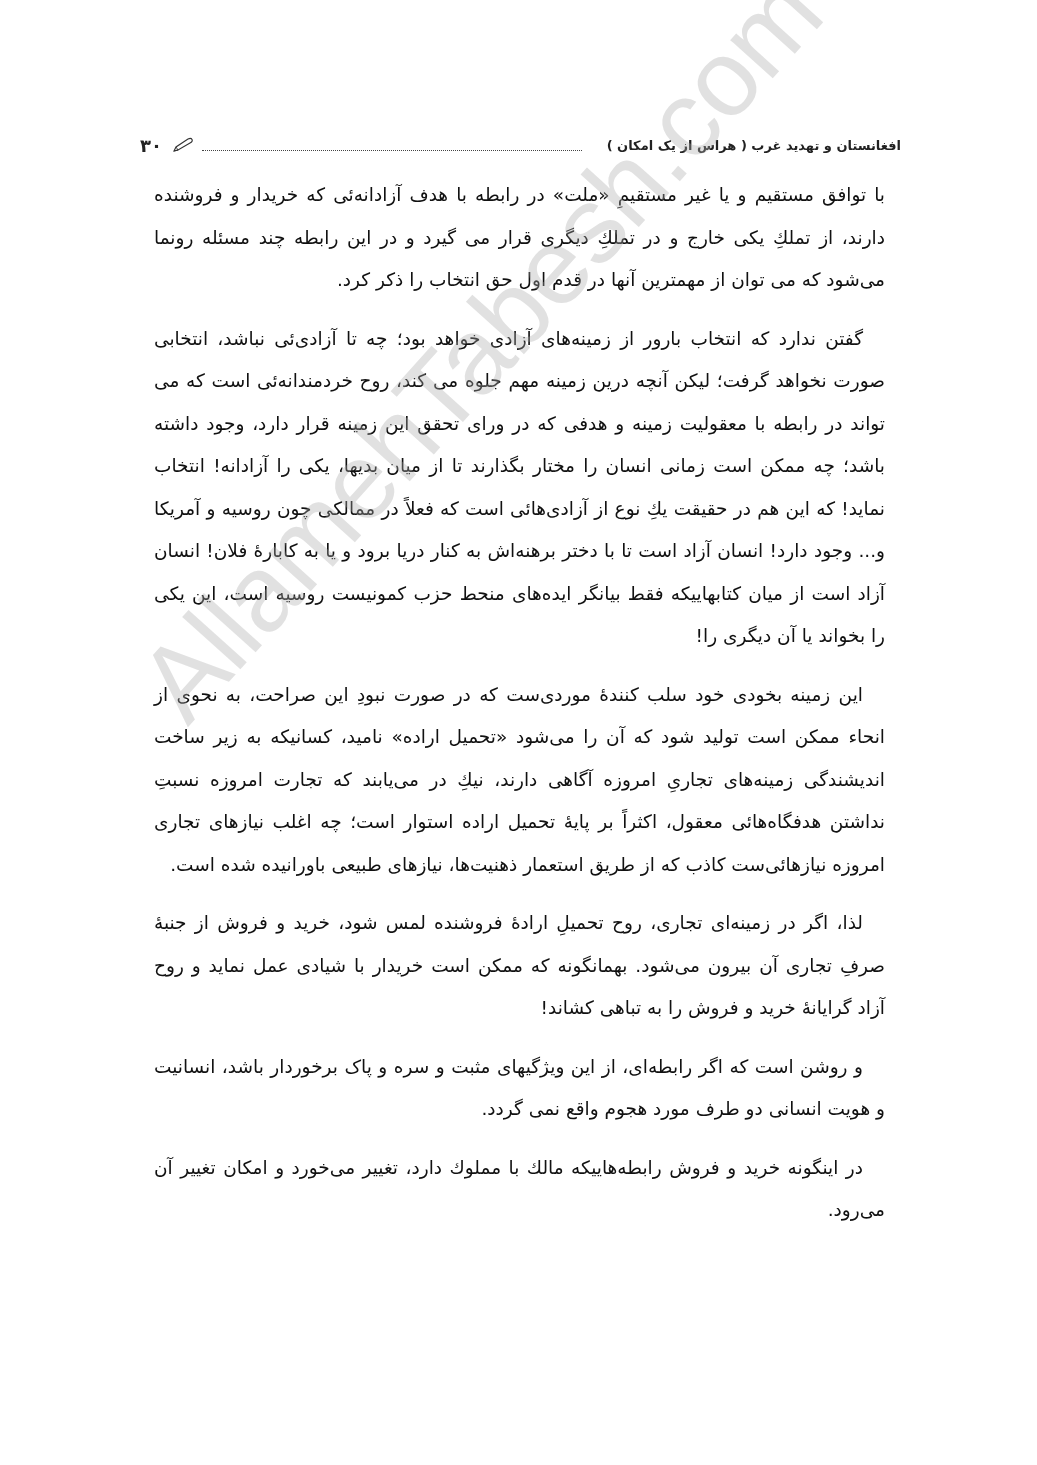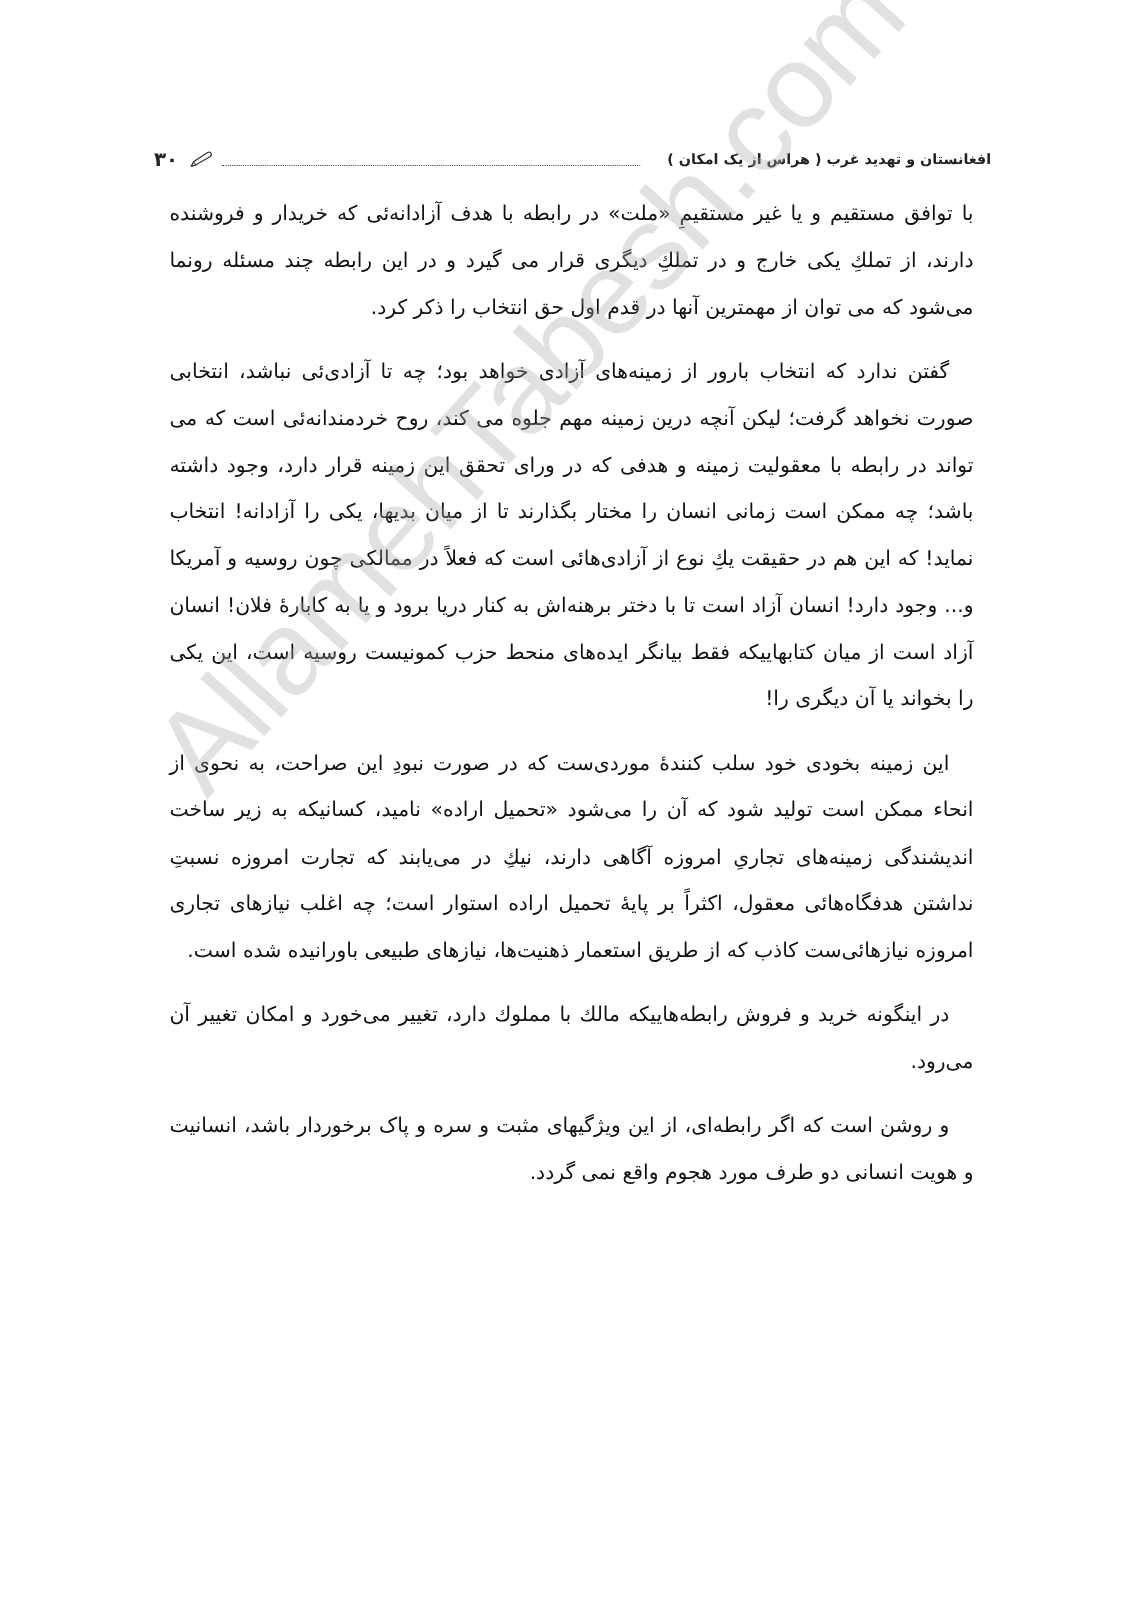--- a/index.html
+++ b/index.html
@@ -89,18 +89,19 @@
       <path d="M2 14 L6 13" stroke="#333" stroke-width="1.1"></path>
       <path d="M4 10 L6 13" stroke="#333" stroke-width="0.9"></path>
     </svg>
     <span class="page-num">۳۰</span>
   </div>
 
   <div class="body-text">
     <p class="para">با توافق مستقیم و یا غیر مستقیمِ «ملت» در رابطه با هدف آزادانه‌ئی که خریدار و فروشنده دارند، از تملكِ یکی خارج و در تملكِ دیگری قرار می گیرد و در این رابطه چند مسئله رونما می‌شود که می توان از مهمترین آنها در قدم اول حق انتخاب را ذکر کرد.</p>
     <p class="para indent gap">گفتن ندارد که انتخاب بارور از زمینه‌های آزادی خواهد بود؛ چه تا آزادی‌ئی نباشد، انتخابی صورت نخواهد گرفت؛ لیکن آنچه درین زمینه مهم جلوه می کند، روح خردمندانه‌ئی است که می تواند در رابطه با معقولیت زمینه و هدفی که در ورای تحقق این زمینه قرار دارد، وجود داشته باشد؛ چه ممکن است زمانی انسان را مختار بگذارند تا از میان بدیها، یکی را آزادانه! انتخاب نماید! که این هم در حقیقت یكِ نوع از آزادی‌هائی است که فعلاً در ممالکی چون روسیه و آمریکا و... وجود دارد! انسان آزاد است تا با دختر برهنه‌اش به کنار دریا برود و یا به کابارهٔ فلان! انسان آزاد است از میان کتابهاییکه فقط بیانگر ایده‌های منحط حزب کمونیست روسیه است، این یکی را بخواند یا آن دیگری را!</p>
     <p class="para indent gap">این زمینه بخودی خود سلب کنندهٔ موردی‌ست که در صورت نبودِ این صراحت، به نحوی از انحاء ممکن است تولید شود که آن را می‌شود «تحمیل اراده» نامید، کسانیکه به زیر ساخت اندیشندگی زمینه‌های تجاریِ امروزه آگاهی دارند، نیكِ در می‌یابند که تجارت امروزه نسبتِ نداشتن هدفگاه‌هائی معقول، اکثراً بر پایهٔ تحمیل اراده استوار است؛ چه اغلب نیازهای تجاری امروزه نیازهائی‌ست کاذب که از طریق استعمار ذهنیت‌ها، نیازهای طبیعی باورانیده شده است.</p>
+    <p class="para indent gap">لذا، اگر در زمینه‌ای تجاری، روح تحمیلِ ارادهٔ فروشنده لمس شود، خرید و فروش از جنبهٔ صرفِ تجاری آن بیرون می‌شود. بهمانگونه که ممکن است خریدار با شیادی عمل نماید و روح آزاد گرایانهٔ خرید و فروش را به تباهی کشاند!</p>
+    <p class="para indent gap">و روشن است که اگر رابطه‌ای، از این ویژگیهای مثبت و سره و پاک برخوردار باشد، انسانیت و هویت انسانی دو طرف مورد هجوم واقع نمی گردد.</p>
     <p class="para indent gap">در اینگونه خرید و فروش رابطه‌هاییکه مالك با مملوك دارد، تغییر می‌خورد و امکان تغییر آن می‌رود.</p>
-    <p class="para indent gap">و روشن است که اگر رابطه‌ای، از این ویژگیهای مثبت و سره و پاک برخوردار باشد، انسانیت و هویت انسانی دو طرف مورد هجوم واقع نمی گردد.</p>
   </div>
 </div>
 
 <div class="watermark">AllamehTabesh.com</div>
 
 </body></html>

